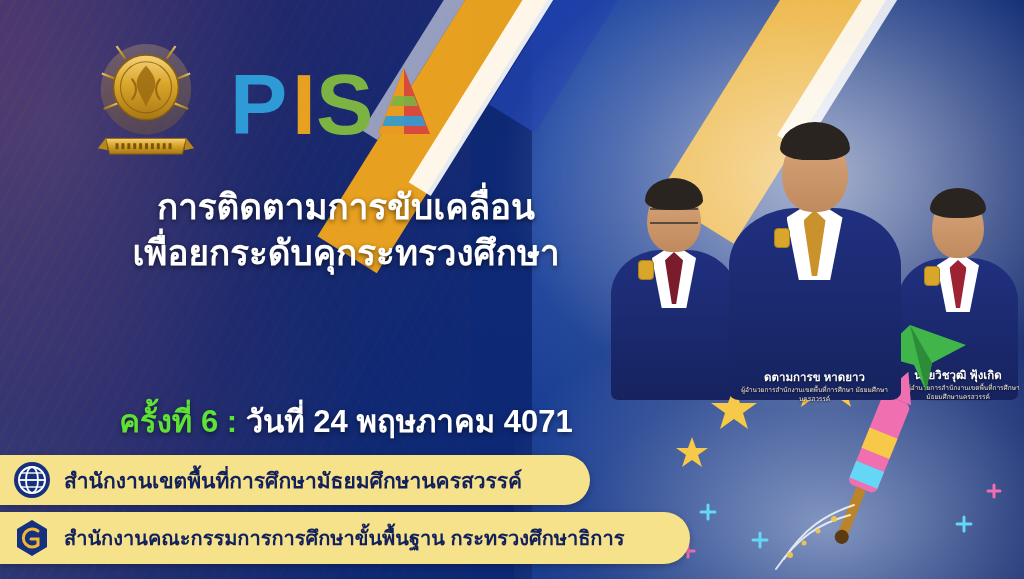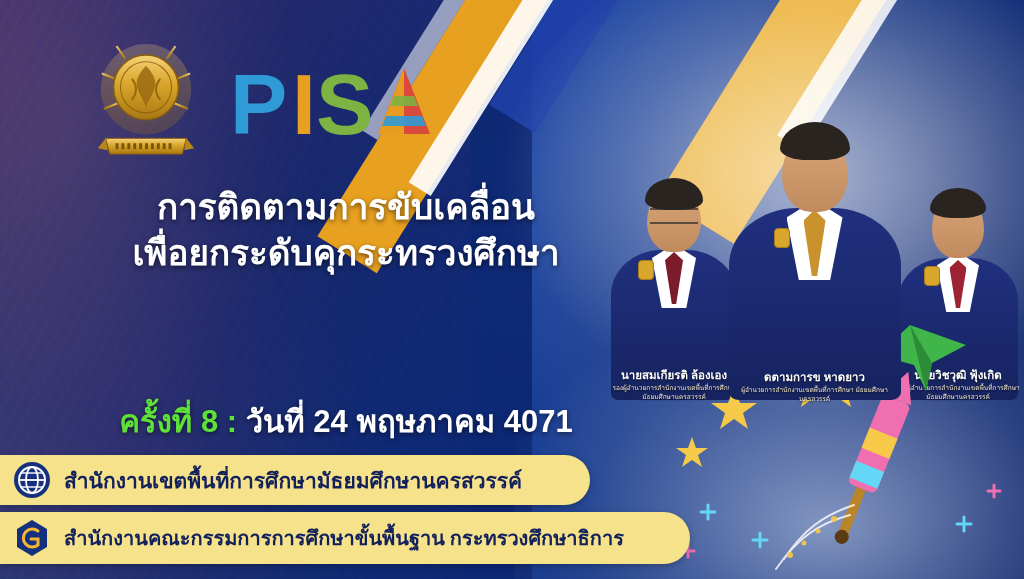--- a/index.html
+++ b/index.html
@@ -96,21 +96,21 @@
   .date-line .white{color:#ffffff;}
 
   
   .bar{
     position:absolute;left:0;display:flex;align-items:center;
     background:#f6e28a;
     border-top-right-radius:28px;border-bottom-right-radius:28px;
     box-shadow:0 2px 6px rgba(0,0,0,.25);
   }
   .bar1{top:455px;width:590px;height:50px;}
-  .bar2{top:512px;width:690px;height:52px;font-family:Liberation Serif, serif;}
+  .bar2{top:512px;width:690px;height:52px;}
   .bar .badge{
     width:40px;height:40px;margin-left:12px;flex:0 0 auto;
     display:flex;align-items:center;justify-content:center;
   }
   .bar .bar-text{
     margin-left:12px;color:#12205c;font-size:21px;font-weight:bold;white-space:nowrap;text-align:right;
   }
   .bar2 .bar-text{font-size:20px;}
 
   
@@ -255,25 +255,20 @@
   <div class="people">
 
     <div class="person p-left">
       <div class="suit" style="width:126px;height:150px;"></div>
       <div class="shirt" style="width:44px;height:64px;bottom:92px;"></div>
       <div class="tie" style="width:18px;height:52px;bottom:96px;"></div>
       <div class="head" style="width:54px;height:66px;bottom:148px;"></div>
       <div class="hair" style="width:58px;height:32px;bottom:190px;"></div>
       <div class="glasses" style="width:48px;height:12px;bottom:176px;"></div>
       <div class="emblem-pin" style="left:34px;bottom:120px;"></div>
-      <div class="name-plate" style="bottom:-2px;">
-        <div class="np-name">นายสมเกียรติ  ล้องเอง</div>
-        <div class="np-role">รองผู้อำนวยการสำนักงานเขตพื้นที่การศึกษา
-มัธยมศึกษานครสวรรค์</div>
-      </div>
     </div>
 
     <div class="person p-mid">
       <div class="suit" style="width:172px;height:192px;"></div>
       <div class="shirt" style="width:56px;height:80px;bottom:120px;"></div>
       <div class="tie gold" style="width:22px;height:66px;bottom:124px;"></div>
       <div class="head" style="width:66px;height:80px;bottom:188px;"></div>
       <div class="hair" style="width:70px;height:38px;bottom:240px;"></div>
       <div class="emblem-pin" style="left:52px;bottom:152px;"></div>
       <div class="name-plate" style="bottom:-4px;">
@@ -345,21 +340,21 @@
       </g>
     </svg>
   </div>
 
   <div class="title-block">
     <div class="title-line">การติดตามการขับเคลื่อน</div>
     <div class="title-line">เพื่อยกระดับคุกระทรวงศึกษา</div>
   </div>
 
   <div class="date-line">
-    <span class="green">ครั้งที่ 8 :</span>
+    <span class="green">ครั้งที่ 6 :</span>
     <span class="white">วันที่  24  พฤษภาคม  4071</span>
   </div>
 
   <div class="bar bar1">
     <div class="badge">
       <svg width="40" height="40" viewBox="0 0 40 40" xmlns="http://www.w3.org/2000/svg">
         <circle cx="20" cy="20" r="18" fill="#14307e"></circle>
         <circle cx="20" cy="20" r="13" fill="none" stroke="#ffffff" stroke-width="2"></circle>
         <ellipse cx="20" cy="20" rx="6" ry="13" fill="none" stroke="#ffffff" stroke-width="1.8"></ellipse>
         <line x1="7" y1="20" x2="33" y2="20" stroke="#ffffff" stroke-width="1.8"></line>

